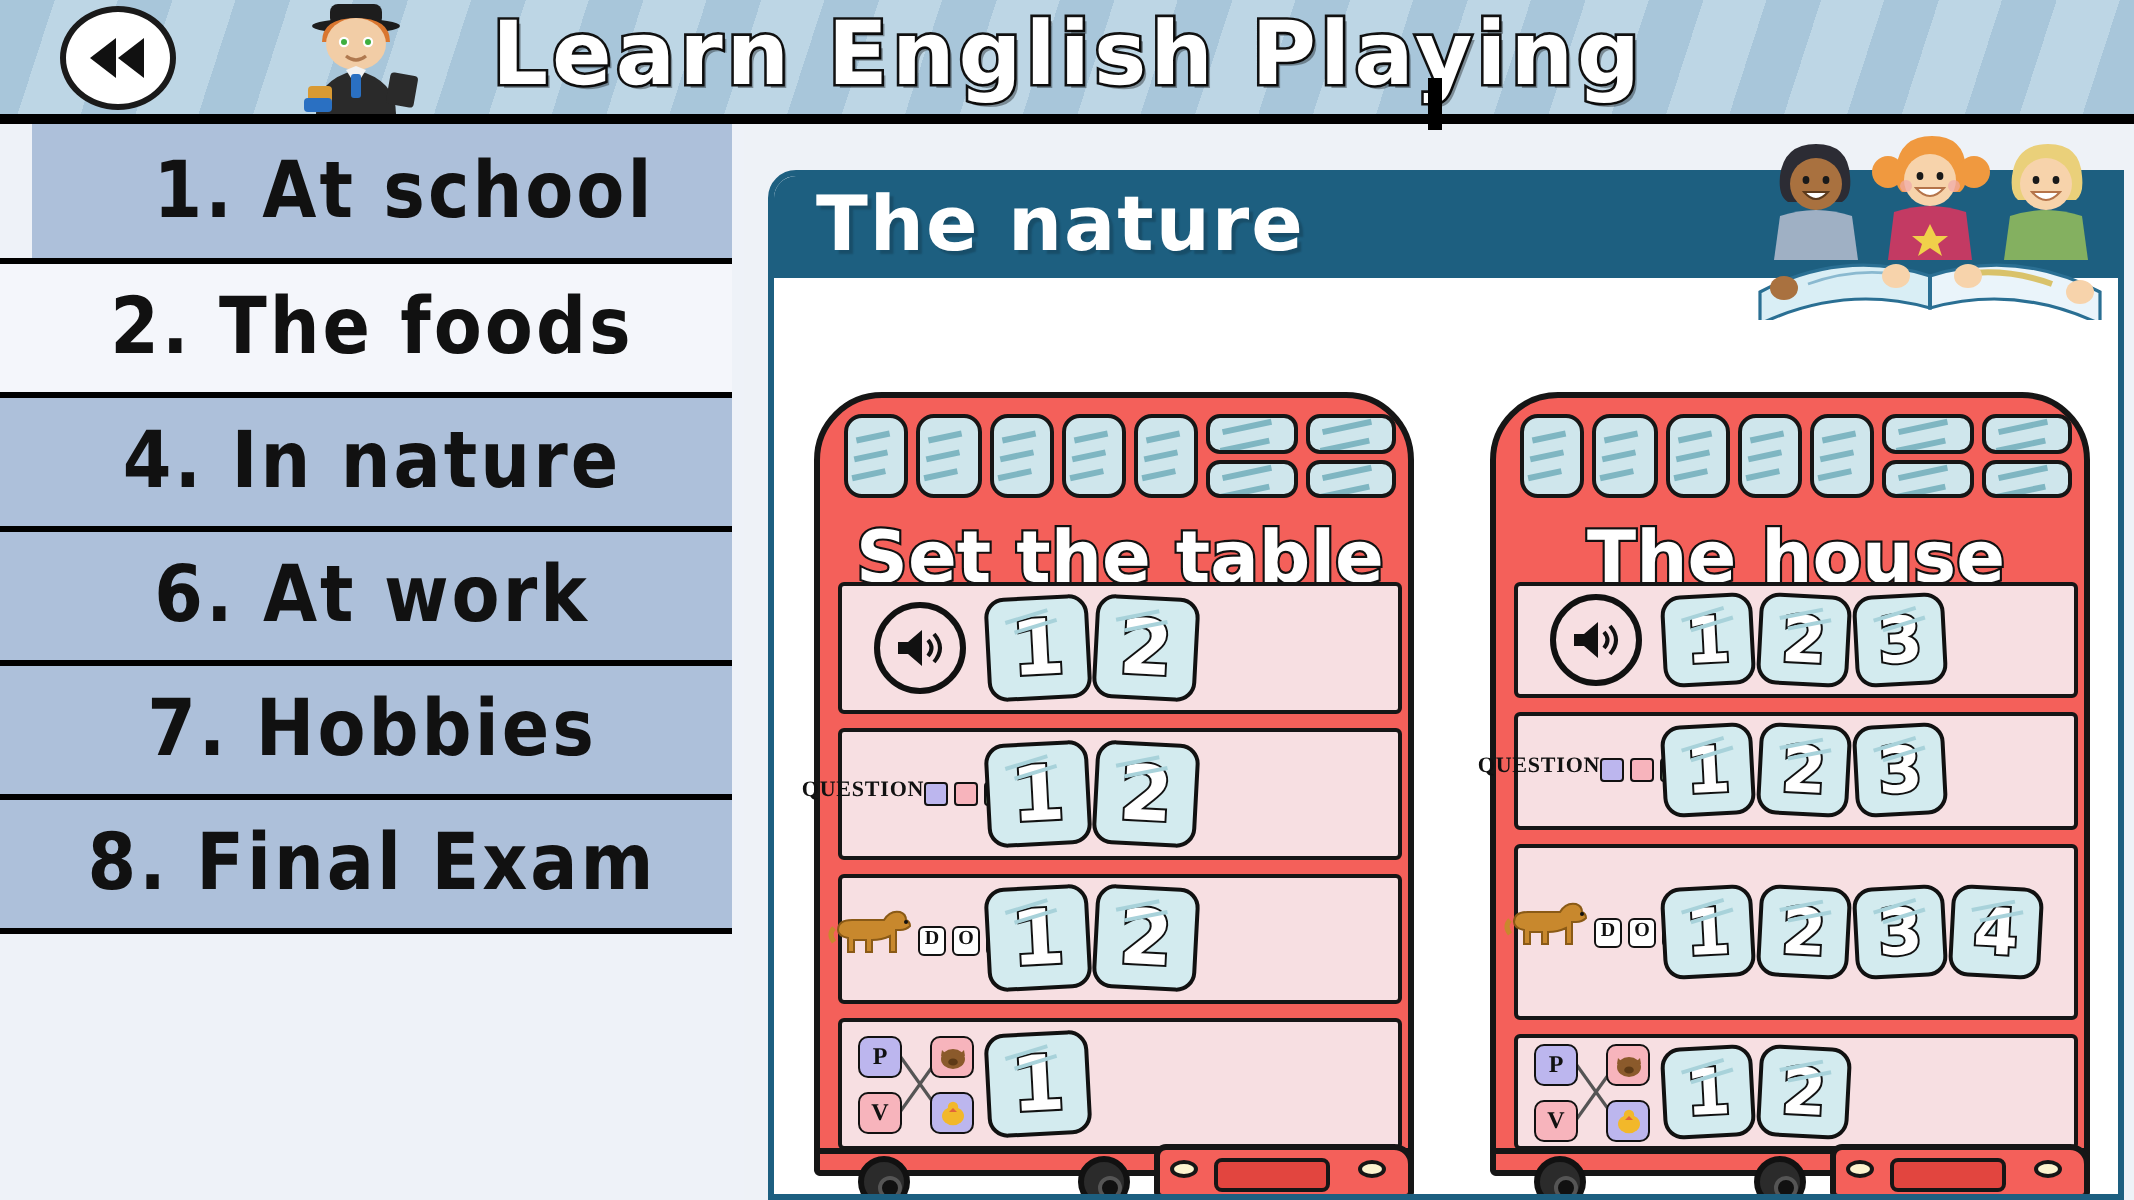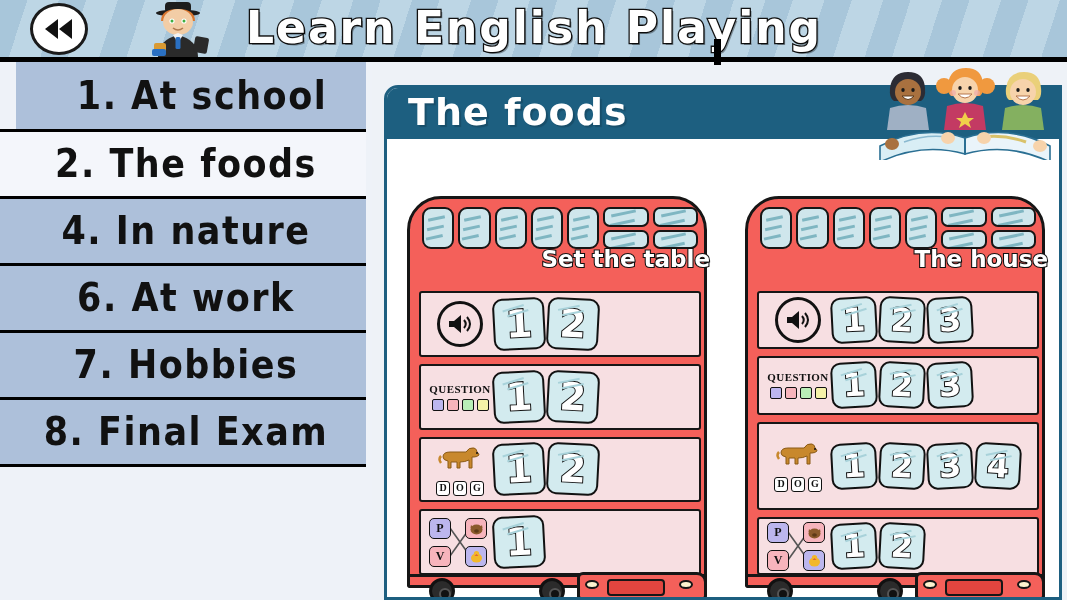--- a/index.html
+++ b/index.html
@@ -217,25 +217,25 @@
   .win-stack {
     flex: 1.6;
     display: flex;
     flex-direction: column;
     gap: 3px;
   }
   .win-stack .win { border-radius: 7px; }
 
   .bus-heading {
     position: absolute;
-    left: 0; top: 47px;
+    left: 0; top: 60px;
     width: 300px;
-    text-align: right;
+    text-align: center;
     font-family: "DejaVu Sans", sans-serif;
-    font-size: 23px;
+    font-size: 36px;
     font-weight: bold;
     color: #ffffff;
     -webkit-text-stroke: 2.2px #111;
     paint-order: stroke fill;
     letter-spacing: 0px;
     white-space: nowrap;
   }
 
   .bus-rows {
     position: absolute;
@@ -251,21 +251,21 @@
     background: #f7dfe2;
     border: 2.5px solid #161616;
     border-radius: 3px;
     overflow: visible;
     display: flex;
     align-items: center;
     padding-left: 6px;
   }
 
   
-  .row-icon { width: 66px; flex: 0 0 66px; display:flex; flex-direction:column; align-items:center; justify-content:center; }
+  .row-icon { width: 66px; flex: 0 0 66px; display:flex; flex-direction:row; align-items:center; justify-content:center; }
 
   .speaker {
     width: 46px; height: 46px;
     border-radius: 50%;
     border: 3px solid #111;
     background: #f7dfe2;
     display: flex; align-items: center; justify-content: center;
     cursor: pointer;
   }
 
@@ -474,21 +474,21 @@
 
     <div class="sidebar-rail"></div>
   </div>
 
   <div class="content">
     <div class="notch"></div>
 
     <div class="panel">
 
       <div class="panel-title-bar">
-        <span class="panel-title">The foods</span>
+        <span class="panel-title">The nature</span>
       </div>
 
       <div class="bus bus-left">
         <div class="bus-body">
           <div class="bus-windows">
             <div class="win"></div>
             <div class="win"></div>
             <div class="win"></div>
             <div class="win"></div>
             <div class="win"></div>

